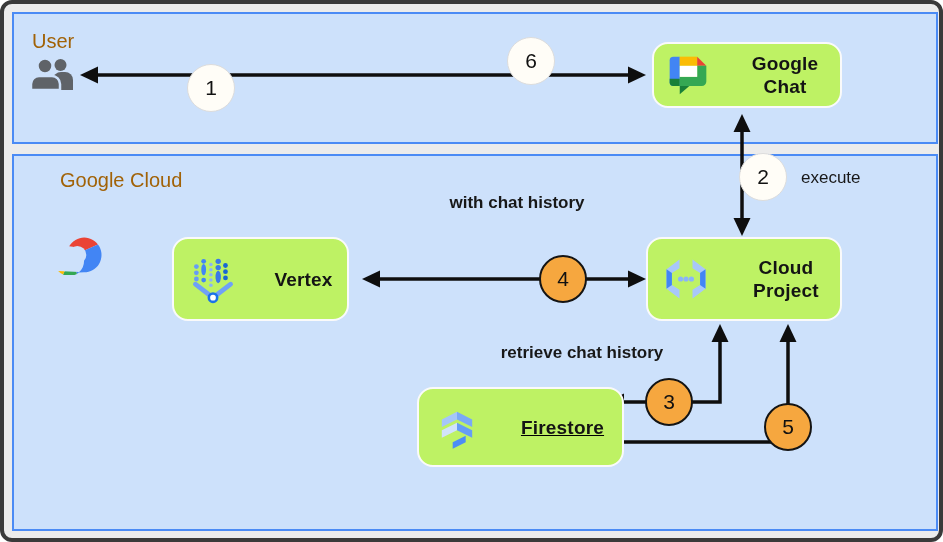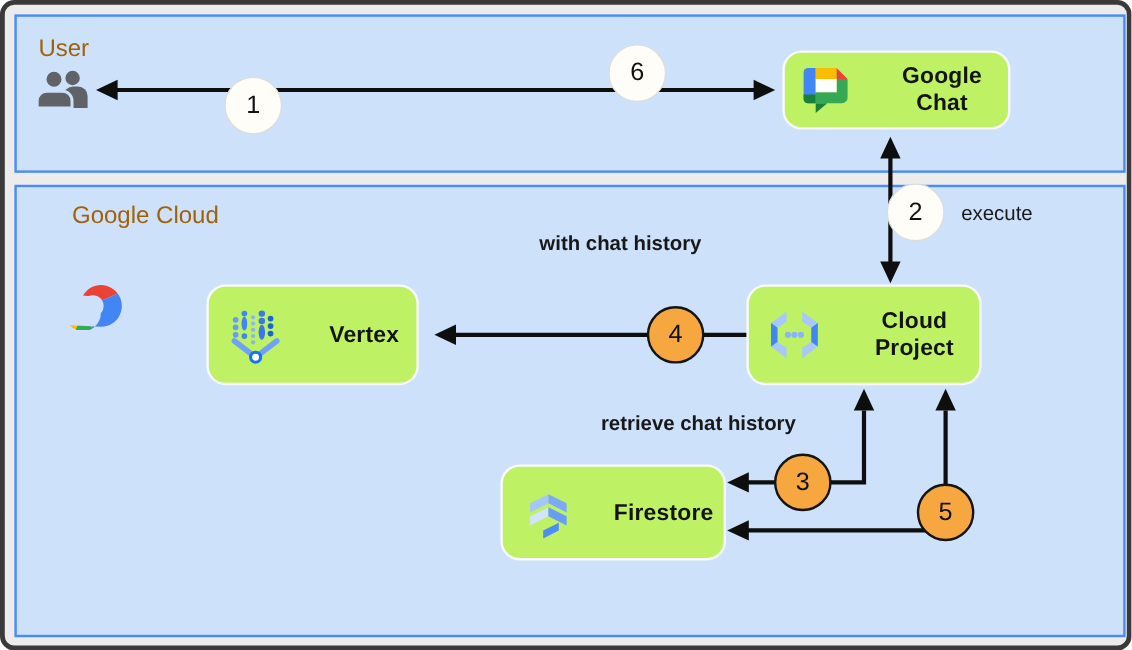--- a/index.html
+++ b/index.html
@@ -139,41 +139,41 @@
             <circle cx="38" cy="19" r="2.3"></circle>
             <circle cx="38" cy="25" r="2.3"></circle>
         </g>
       </svg>
     </span>
     <span class="ntitle">
       <div>Vertex</div>
     </span>
   </div>
 
-  <div class="node" style="left:618px;top:233px;width:196px;height:84px;">
+  <div class="node" style="left:642px;top:233px;width:196px;height:84px;">
     <span class="nicon">
       <svg width="52" height="52" viewBox="0 0 48 48">
         <path d="M18 6 L6 15 L6 33 L18 42 V34 L11 29.5 V18.5 L18 14 Z" fill="#a8c7fa"></path>
         <path d="M6 15 L11 18.5 V29.5 L6 33 Z" fill="#4285f4"></path>
         <path d="M30 6 L42 15 L42 33 L30 42 V34 L37 29.5 V18.5 L30 14 Z" fill="#a8c7fa"></path>
         <path d="M42 15 L37 18.5 V29.5 L42 33 Z" fill="#4285f4"></path>
         <g fill="#8ab4f8">
           <circle cx="19" cy="24" r="2.4"></circle>
             <circle cx="24" cy="24" r="2.4"></circle>
             <circle cx="29" cy="24" r="2.4"></circle>
         </g>
       </svg>
     </span>
     <span class="ntitle">
       <div>Cloud</div>
       <div>Project</div>
     </span>
   </div>
 
-  <div class="node" style="left:413px;top:383px;width:188px;height:80px;">
+  <div class="node" style="left:413px;top:383px;width:207px;height:80px;text-decoration:underline;">
     <span class="nicon">
       <svg width="52" height="52" viewBox="0 0 48 48">
         <path d="M10 17 L24 10 V17 L10 24 Z" fill="#a5c6fa"></path>
         <path d="M24 10 L38 17 V24 L24 17 Z" fill="#7aa9f7"></path>
         <path d="M10 27 L24 20 V27 L10 34 Z" fill="#d2e3fc"></path>
         <path d="M24 20 L38 27 V34 L24 27 Z" fill="#669df6"></path>
         <path d="M20 38 L32 32 V38 L20 44 Z" fill="#4c8df6"></path>
       </svg>
     </span>
     <span class="ntitle">

